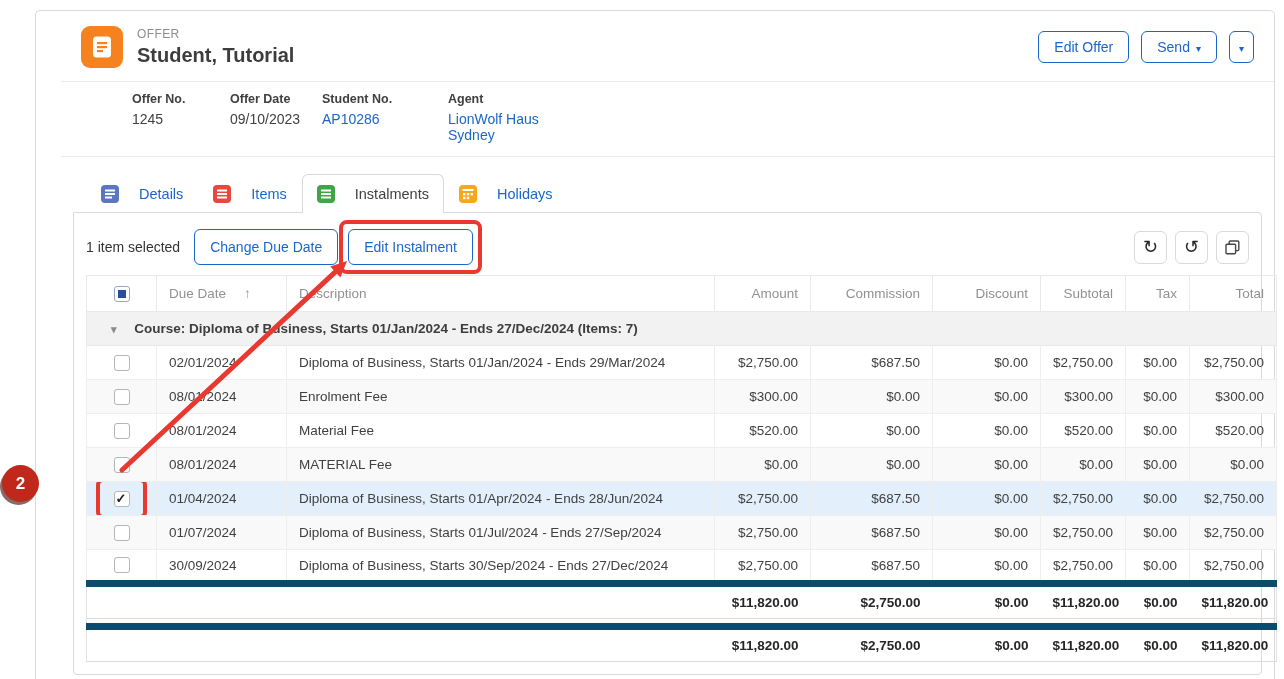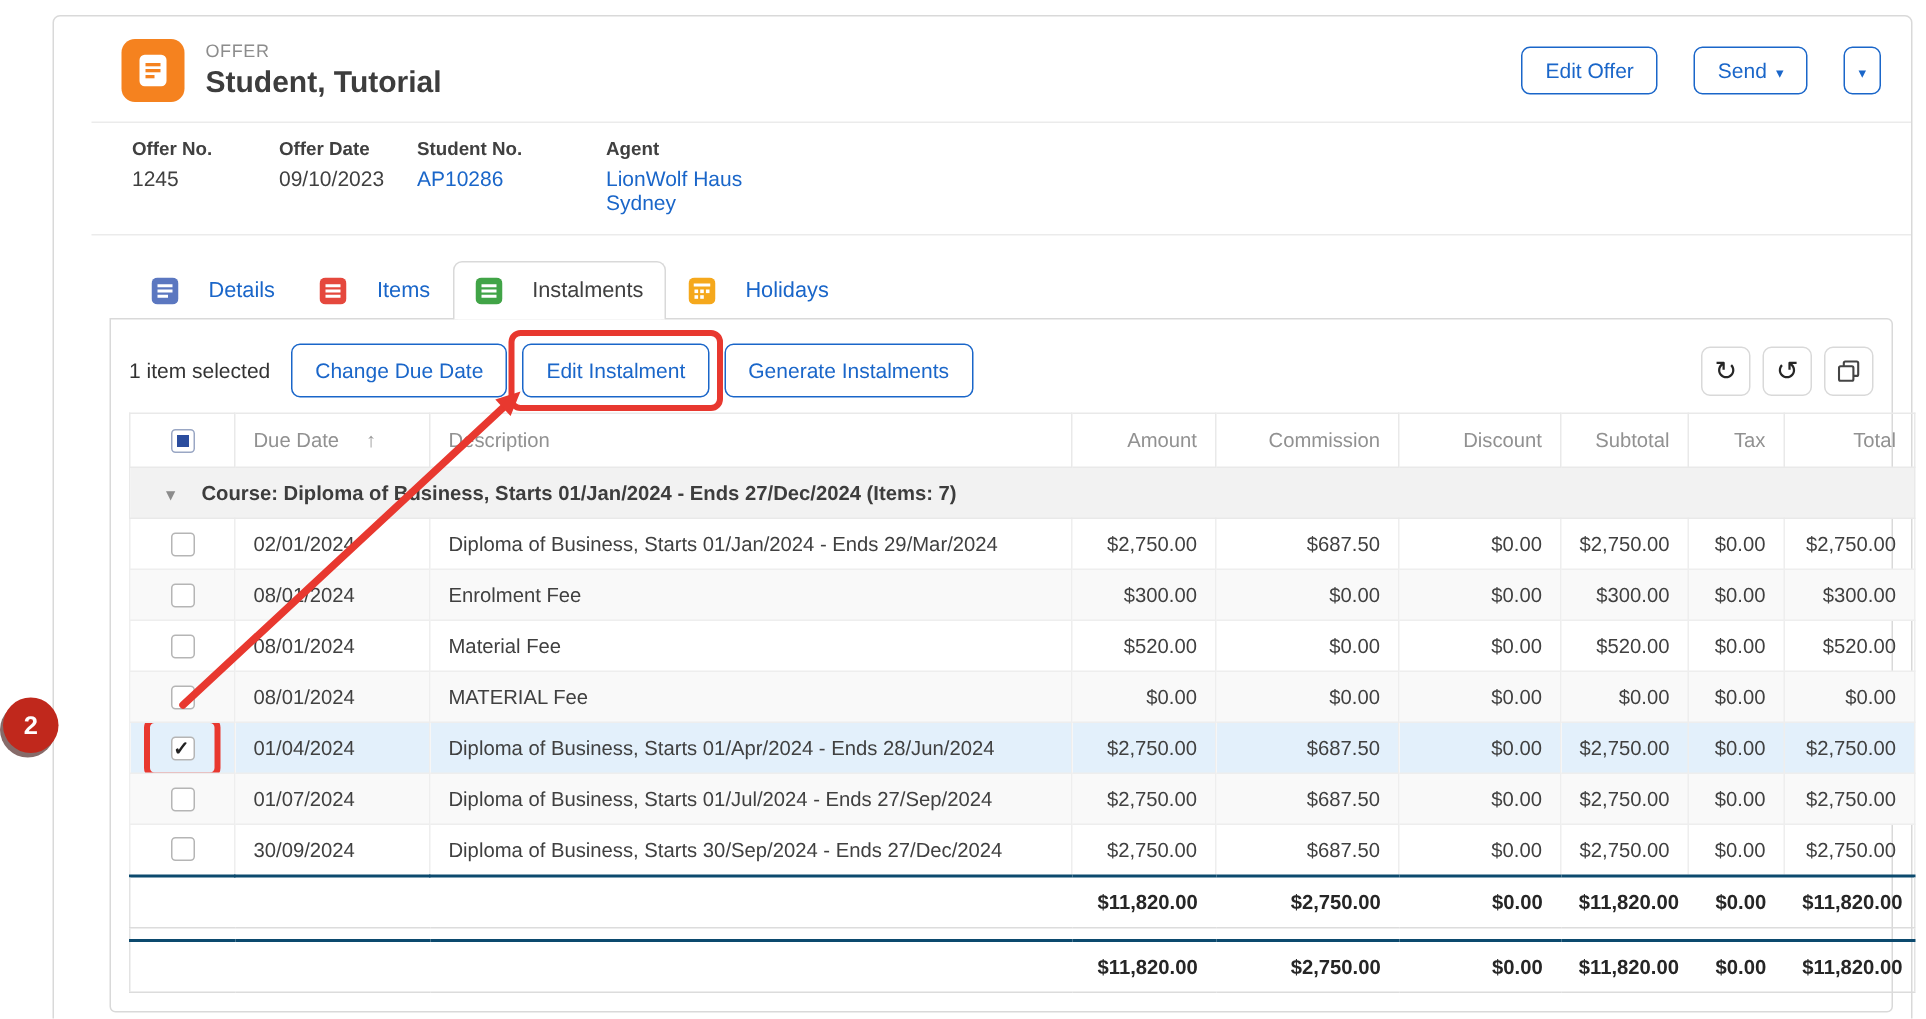--- a/index.html
+++ b/index.html
@@ -17,34 +17,34 @@
     padding-left:25px;
   }
   .card-header { display:flex; justify-content:space-between; align-items:center; padding:15px 20px 13px 20px; }
   .header-left { display:flex; align-items:center; gap:14px; }
   .app-icon {
     width:42px; height:42px; border-radius:9px; background:#f5821f;
     display:flex; align-items:center; justify-content:center; flex:0 0 auto;
   }
   .kicker { font-size:12px; color:#8c8c8c; letter-spacing:.4px; margin-bottom:3px; }
   .title  { font-size:20px; font-weight:700; color:#3d3d3d; }
-  .header-actions { display:flex; gap:24px; align-items:flex-start; }
+  .header-actions { display:flex; gap:12px; align-items:flex-start; }
   .btn {
     border:1px solid #1a66c9; color:#1a66c9; background:#fff;
     border-radius:6px; font-size:14px; height:32px; padding:0 15px;
     font-family:inherit; cursor:pointer; white-space:nowrap;
   }
   .btn .caret { font-size:10px; margin-left:6px; }
   .btn.caret-only { padding:0 9px; }
   
   .info-bar {
     border-top:1px solid #ebebeb; border-bottom:1px solid #ebebeb;
     padding:10px 27px 13px 27px; display:flex;
   }
-  .info-field:nth-child(1){ width:98px; }
+  .info-field:nth-child(1){ width:98px;margin-left:44px; }
   .info-field:nth-child(2){ width:92px; }
   .info-field:nth-child(3){ width:126px; }
   .info-field:nth-child(4){ width:112px; }
   .info-label { font-size:12.5px; font-weight:700; color:#404040; margin-bottom:5px; }
   .info-value { font-size:14px; color:#404040; }
   .info-value.link { color:#1a66c9; cursor:pointer; }
   .badge {
     display:inline-block; background:#1466d6; color:#fff;
     font-size:11px; font-weight:700; padding:2px 10px 3px; border-radius:4px;
   }
@@ -110,21 +110,21 @@
   .cb.checked::after {
     content:"\2713"; position:absolute; left:1px; top:-1px;
     font-size:13px; font-weight:700; color:#222;
   }
   td.cb-ring { position:relative; }
   td.cb-ring::after {
     content:""; position:absolute; left:9px; right:9px; top:-4px; bottom:-4px;
     border:4px solid #e8382f; border-radius:7px; z-index:6; pointer-events:none;
   }
   
-  .totals td { border:none; border-top:2px solid #0c4a6e; border-bottom:1px solid #dcdcdc;
+  .totals td { border:none; border-top:7px solid #0c4a6e; border-bottom:1px solid #dcdcdc;
     height:35px; padding:0 12px; font-weight:700; color:#262626; }
   .spacer td { border:none; height:8px; }
   
   .arrow-overlay { position:absolute; left:0; top:0; z-index:40; pointer-events:none; }
   .step-circle {
     position:absolute; left:2px; top:465px; width:37px; height:37px; border-radius:50%;
     background:#c0281c; color:#fff; font-size:17px; font-weight:700;
     display:flex; align-items:center; justify-content:center;
     box-shadow:-2px 3px 0 rgba(54,9,5,.6); z-index:41;
   }
@@ -218,21 +218,20 @@
   </div>
 
   <div class="panel">
 
     <div class="toolbar">
       <span class="selection-text">1 item selected</span>
       <button class="btn">Change Due Date</button>
       <span class="ring-wrap">
         <button class="btn">Edit Instalment</button>
       </span>
-      <button class="btn">Generate Instalments</button>
       <span class="icon-buttons">
         <button class="icon-btn">
             <span>↻</span>
           </button>
         <button class="icon-btn">
             <span>↺</span>
           </button>
         <button class="icon-btn">
           <svg width="15" height="15" viewBox="0 0 15 15">
             <rect x="4.2" y="1" width="9.6" height="9.6" rx="1" fill="#fff" stroke="#444" stroke-width="1.4"></rect>

